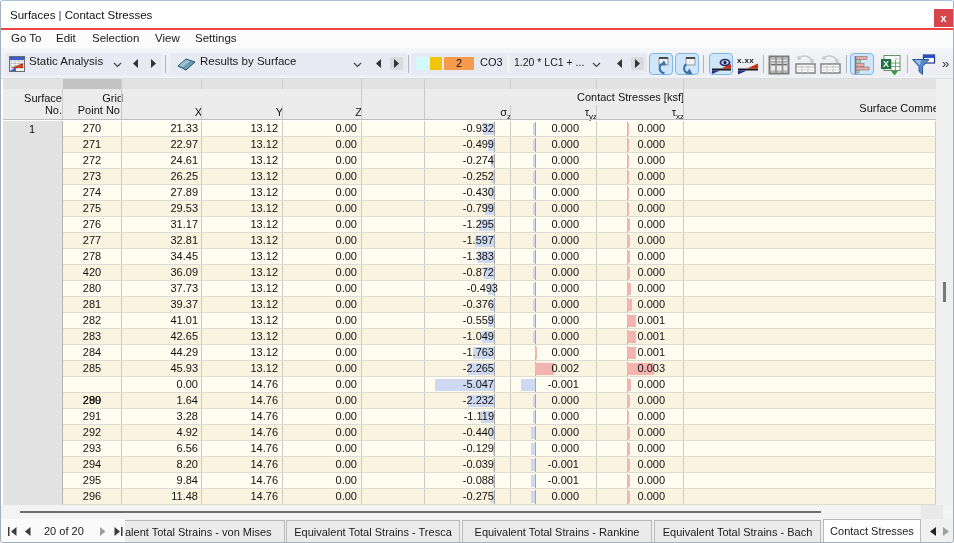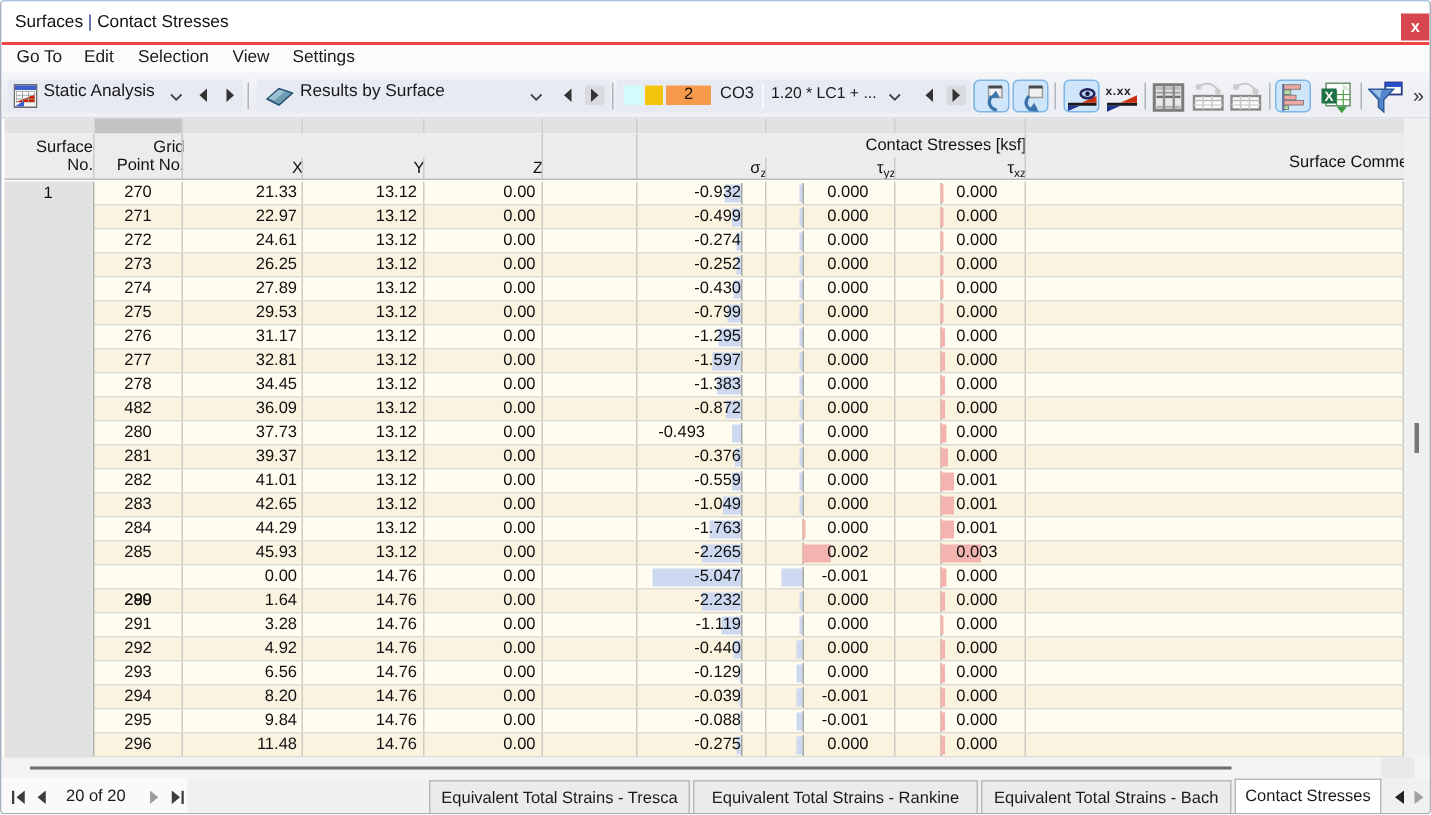--- a/index.html
+++ b/index.html
@@ -415,39 +415,39 @@
 <div class="c rt" style="top:248px;left:424px;width:69px">-1.383</div>
 <div class="c rt" style="top:248px;left:510px;width:68px">0.000</div>
 <div class="c rt" style="top:248px;left:596px;width:68px">0.000</div>
 <div class="rbg" style="top:264px;background:#faf3df"></div>
 <div class="bar" style="top:266px;left:482.8px;width:10.2px;background:#ccd9f1"></div>
 <div class="zl" style="top:265px;left:493.0px"></div>
 <div class="bar" style="top:266px;left:532.0px;width:1.5px;background:#ccd9f1"></div>
 <div class="zl" style="top:265px;left:533.5px"></div>
 <div class="bar" style="top:266px;left:625.5px;width:3.5px;background:#f3b3ae;z-index:1"></div>
 <div class="zl" style="top:265px;left:625.5px"></div>
-<div class="c ctr" style="top:264px;left:62px;width:58px">482</div>
+<div class="c ctr" style="top:264px;left:62px;width:58px">420</div>
 <div class="c rt" style="top:264px;left:121px;width:76px">36.09</div>
 <div class="c rt" style="top:264px;left:201px;width:76px">13.12</div>
 <div class="c rt" style="top:264px;left:282px;width:74px">0.00</div>
 <div class="c rt" style="top:264px;left:424px;width:69px">-0.872</div>
 <div class="c rt" style="top:264px;left:510px;width:68px">0.000</div>
 <div class="c rt" style="top:264px;left:596px;width:68px">0.000</div>
 <div class="rbg" style="top:280px;background:#fffcf0"></div>
 <div class="bar" style="top:282px;left:487.2px;width:5.8px;background:#ccd9f1"></div>
 <div class="zl" style="top:281px;left:493.0px"></div>
 <div class="bar" style="top:282px;left:532.0px;width:1.5px;background:#ccd9f1"></div>
 <div class="zl" style="top:281px;left:533.5px"></div>
 <div class="bar" style="top:282px;left:625.5px;width:4.5px;background:#f3b3ae;z-index:1"></div>
 <div class="zl" style="top:281px;left:625.5px"></div>
 <div class="c ctr" style="top:280px;left:62px;width:58px">280</div>
 <div class="c rt" style="top:280px;left:121px;width:76px">37.73</div>
 <div class="c rt" style="top:280px;left:201px;width:76px">13.12</div>
 <div class="c rt" style="top:280px;left:282px;width:74px">0.00</div>
-<div class="c rt" style="top:280px;left:400px;width:69px">-0.493</div>
+<div class="c rt" style="top:280px;left:428px;width:69px">-0.493</div>
 <div class="c rt" style="top:280px;left:510px;width:68px">0.000</div>
 <div class="c rt" style="top:280px;left:596px;width:68px">0.000</div>
 <div class="rbg" style="top:296px;background:#faf3df"></div>
 <div class="bar" style="top:298px;left:488.6px;width:4.4px;background:#ccd9f1"></div>
 <div class="zl" style="top:297px;left:493.0px"></div>
 <div class="bar" style="top:298px;left:532.0px;width:1.5px;background:#ccd9f1"></div>
 <div class="zl" style="top:297px;left:533.5px"></div>
 <div class="bar" style="top:298px;left:625.5px;width:5.0px;background:#f3b3ae;z-index:1"></div>
 <div class="zl" style="top:297px;left:625.5px"></div>
 <div class="c ctr" style="top:296px;left:62px;width:58px">281</div>
@@ -679,20 +679,21 @@
         </svg>
       <span style="left:43px;font-size:11px;top:6px">20 of 20</span>
       <svg style="position:absolute;left:98px;top:8px" width="8" height="9">
           <polygon points="1,0 1,9 6.5,4.5" fill="#9e9e9e"></polygon>
         </svg>
       <svg style="position:absolute;left:113px;top:8px" width="9" height="9">
           <polygon points="0.5,0 0.5,9 6,4.5" fill="#3c3c3c"></polygon>
           <rect x="7" y="0" width="1.5" height="9" fill="#3c3c3c"></rect>
         </svg>
     </div>
+    <div class="tab" style="left:124px;width:160px;border-left:none;text-align:left">alent Total Strains - von Mises</div>
     <div class="tab" style="left:285px;width:174px">Equivalent Total Strains - Tresca</div>
     <div class="tab" style="left:461px;width:190px">Equivalent Total Strains - Rankine</div>
     <div class="tab" style="left:653px;width:167px">Equivalent Total Strains - Bach</div>
     <div class="tab active" style="left:822px;width:98px">Contact Stresses</div>
     <svg style="position:absolute;left:928px;top:8px" width="8" height="9">
         <polygon points="7,0 7,9 1,4.5" fill="#222"></polygon>
       </svg>
     <svg style="position:absolute;left:941px;top:8px" width="8" height="9">
         <polygon points="1,0 1,9 7,4.5" fill="#a0a0a0"></polygon>
       </svg>

